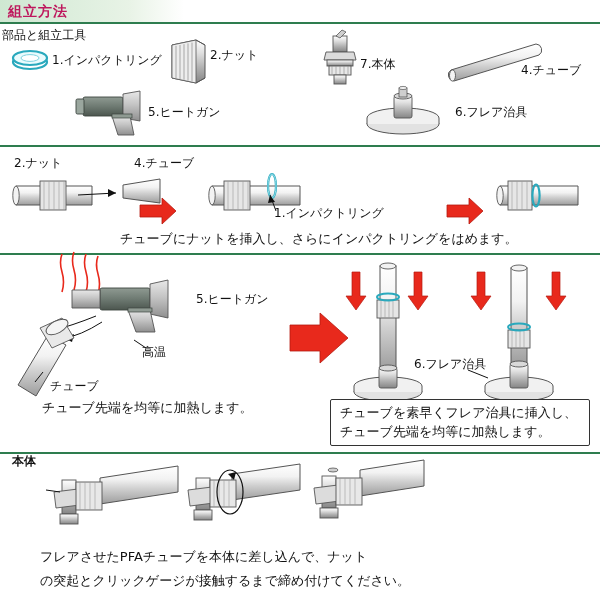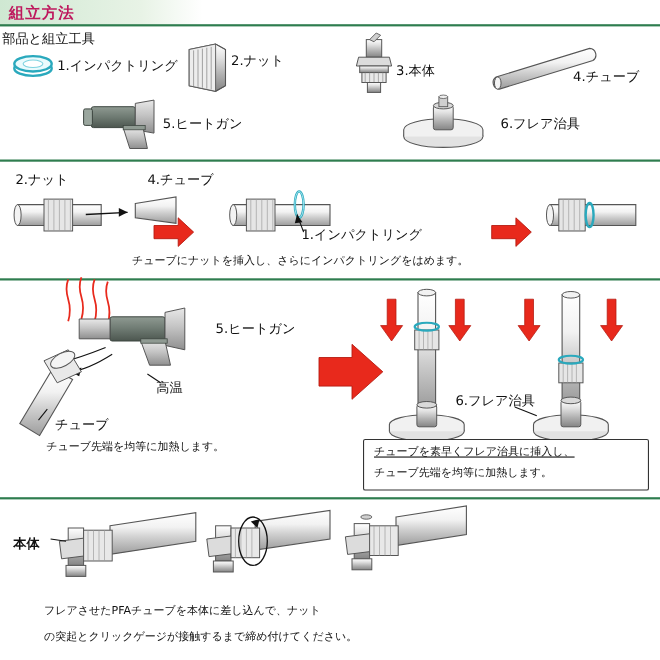--- a/index.html
+++ b/index.html
@@ -27,21 +27,21 @@
   .lbl{position:absolute;font-size:12px;color:#111;white-space:nowrap;}
   .lbl.bold{font-weight:bold;}
 
   
   svg.layer{position:absolute;left:0;top:0;width:600px;height:600px;overflow:visible;}
 
   
   .callout{
     position:absolute;border:1px solid #333;background:#fff;border-radius:2px;
   }
-  .caption{position:absolute;font-size:10px;color:#111;white-space:nowrap;}
+  .caption{position:absolute;font-size:13px;color:#111;white-space:nowrap;}
 </style>
 </head>
 <body>
 
 <div class="page">
 
   <div class="title-bar"></div>
   <div class="title-text">組立方法</div>
   <div class="lbl" style="left:2px;top:27px;font-size:12px;">部品と組立工具</div>
 
@@ -322,37 +322,37 @@
         <line x1="350" y1="478" x2="350" y2="505"></line>
         <line x1="355" y1="478" x2="355" y2="505"></line>
       </g>
       <rect x="320" y="508" width="18" height="10" fill="url(#metalg)" stroke="#555" stroke-width="0.9"></rect>
       <ellipse cx="333" cy="470" rx="5" ry="2" fill="#cfcfcf" stroke="#555" stroke-width="0.8"></ellipse>
     </g>
   </svg>
 
   <div class="lbl" style="left:52px;top:52px;">1.インパクトリング</div>
   <div class="lbl" style="left:210px;top:47px;">2.ナット</div>
-  <div class="lbl" style="left:360px;top:56px;">3.本体</div>
+  <div class="lbl" style="left:360px;top:56px;">7.本体</div>
   <div class="lbl" style="left:521px;top:62px;">4.チューブ</div>
   <div class="lbl" style="left:148px;top:104px;">5.ヒートガン</div>
   <div class="lbl" style="left:455px;top:104px;">6.フレア治具</div>
 
   <div class="lbl" style="left:14px;top:155px;">2.ナット</div>
   <div class="lbl" style="left:134px;top:155px;">4.チューブ</div>
   <div class="lbl" style="left:274px;top:205px;">1.インパクトリング</div>
   <div class="caption" style="left:120px;top:230px;">チューブにナットを挿入し、さらにインパクトリングをはめます。</div>
 
   <div class="lbl" style="left:196px;top:291px;">5.ヒートガン</div>
   <div class="lbl" style="left:142px;top:344px;">高温</div>
   <div class="lbl" style="left:50px;top:378px;">チューブ</div>
   <div class="caption" style="left:42px;top:399px;">チューブ先端を均等に加熱します。</div>
   <div class="lbl" style="left:414px;top:356px;">6.フレア治具</div>
 
   <div class="callout" style="left:330px;top:399px;width:258px;height:45px;"></div>
-  <div class="caption" style="left:340px;top:404px;text-decoration:underline;">チューブを素早くフレア治具に挿入し、</div>
+  <div class="caption" style="left:340px;top:404px;">チューブを素早くフレア治具に挿入し、</div>
   <div class="caption" style="left:340px;top:423px;">チューブ先端を均等に加熱します。</div>
 
-  <div class="lbl bold" style="left:12px;top:486px;">本体</div>
+  <div class="lbl bold" style="left:12px;top:453px;">本体</div>
   <div class="caption" style="left:40px;top:548px;">フレアさせたPFAチューブを本体に差し込んで、ナット</div>
   <div class="caption" style="left:40px;top:572px;">の突起とクリックゲージが接触するまで締め付けてください。</div>
 
 </div>
 
 </body></html>

